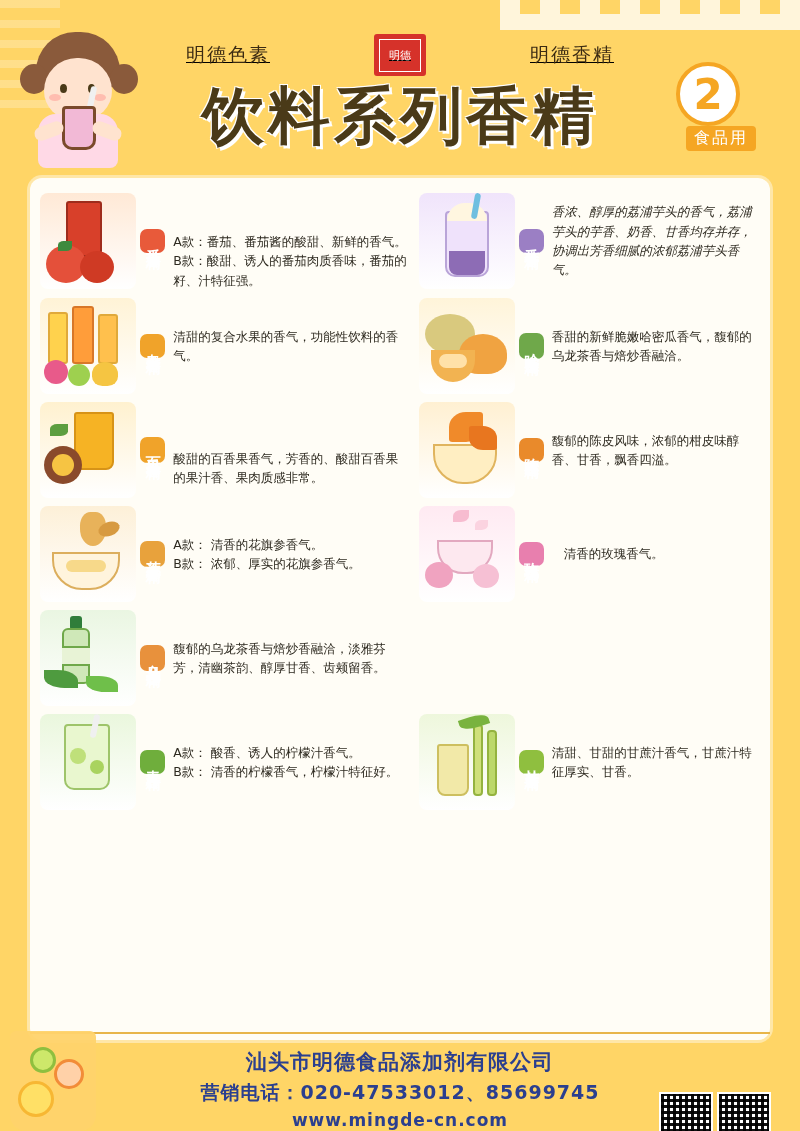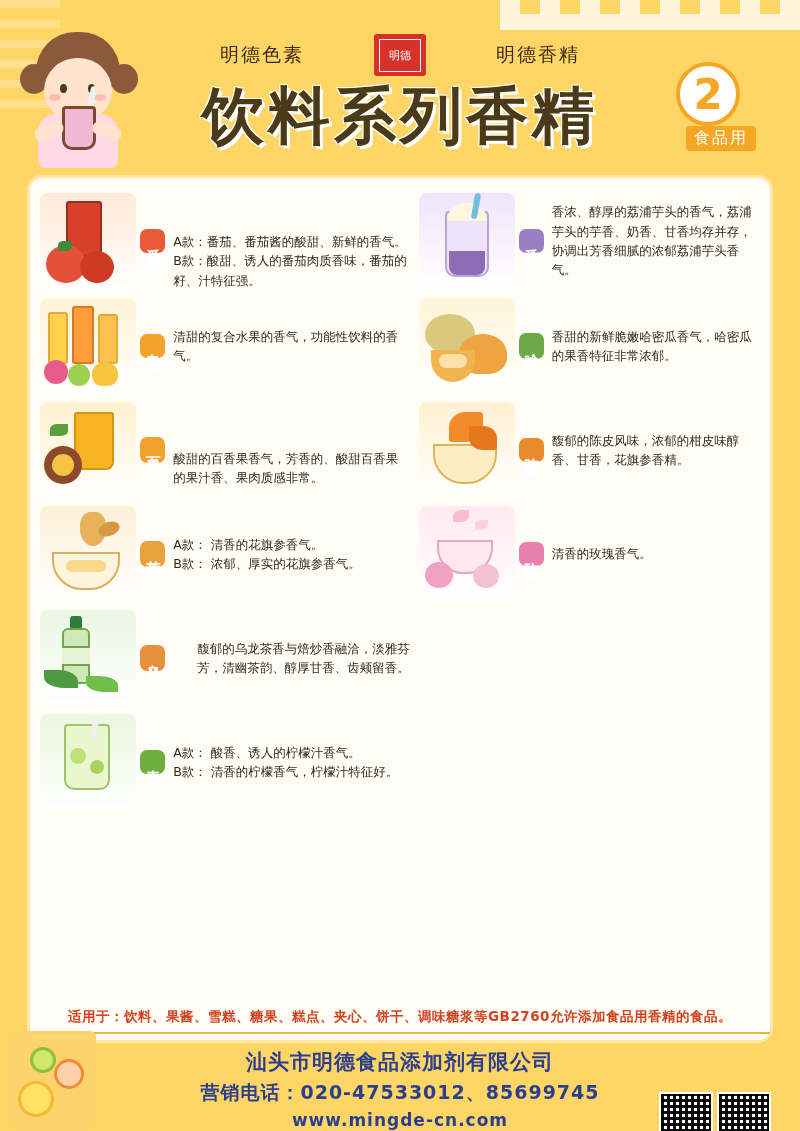--- a/index.html
+++ b/index.html
@@ -35,21 +35,21 @@
     background:
       repeating-linear-gradient(180deg, rgba(255,255,255,.6) 0 8px, rgba(255,255,255,0) 8px 20px);
     opacity:.4;
   }
   
   .header {
     position: relative; height: 170px;
   }
   .brand-row {
     position: absolute; top: 34px; left: 0; right: 0;
-    display: flex; justify-content: center; align-items: center; gap: 70px;
+    display: flex; justify-content: center; align-items: center; gap: 104px; text-decoration: underline;
   }
   .brand-txt {
     font-size: 19px; color: #3b2a12; letter-spacing: 2px;
     font-family: "DejaVu Sans", sans-serif;
   }
   .logo-box {
     width: 52px; height: 42px; background: #d6322a; border-radius: 3px;
     display:flex; align-items:center; justify-content:center;
     color:#fff; font-size: 11px; line-height: 11px; letter-spacing: 0px;
     text-align:center; font-family:"DejaVu Serif", serif;
@@ -261,21 +261,21 @@
           <div class="cell right">
             <div class="thumb" style="background:linear-gradient(180deg,#f0e4fb,#fff);">
               <div class="ill">
                 <div style="position:absolute;left:26px;top:18px;width:44px;height:66px;background:#efe2fb;border:2px solid #b9a4d8;border-radius:4px 4px 10px 10px;"></div>
                 <div style="position:absolute;left:30px;top:58px;width:36px;height:24px;background:#8d6cb5;border-radius:0 0 8px 8px;"></div>
                 <div style="position:absolute;left:28px;top:10px;width:40px;height:18px;background:#fff6e0;border-radius:20px 20px 0 0;"></div>
                 <div style="position:absolute;left:54px;top:0px;width:6px;height:26px;background:#6fbfe0;border-radius:3px;transform:rotate(10deg);"></div>
               </div>
             </div>
             <div class="vtag tag-taro">香芋香精</div>
-            <div class="desc" style="white-space: pre-line;">香浓、醇厚的荔浦芋头的香气，荔浦芋头的芋香、奶香、甘香均存并存，协调出芳香细腻的浓郁荔浦芋头香气。</div>
+            <div class="desc" style="white-space: pre-line; font-style: italic;">香浓、醇厚的荔浦芋头的香气，荔浦芋头的芋香、奶香、甘香均存并存，协调出芳香细腻的浓郁荔浦芋头香气。</div>
           </div>
         </div>
         <div class="row">
           <div class="cell left">
             <div class="thumb" style="background:linear-gradient(180deg,#fff3d6,#fff);">
               <div class="ill">
                 <div style="position:absolute;left:8px;top:14px;width:20px;height:52px;background:#ffd24d;border:2px solid #e0a93a;border-radius:3px;"></div>
                 <div style="position:absolute;left:32px;top:8px;width:22px;height:58px;background:#ff9d3a;border:2px solid #d87728;border-radius:3px;"></div>
                 <div style="position:absolute;left:58px;top:16px;width:20px;height:50px;background:#ffc04d;border:2px solid #e0a93a;border-radius:3px;"></div>
                 <div style="position:absolute;left:4px;top:62px;width:24px;height:24px;background:#e85a8a;border-radius:50%;"></div>
@@ -289,21 +289,21 @@
           <div class="cell right">
             <div class="thumb" style="background:linear-gradient(180deg,#fff4d9,#fff);">
               <div class="ill">
                 <div style="position:absolute;left:6px;top:16px;width:50px;height:40px;background:#d9c97e;border-radius:50%;"></div>
                 <div style="position:absolute;left:40px;top:36px;width:48px;height:40px;background:#f0a341;border-radius:50% 50% 40% 40%;"></div>
                 <div style="position:absolute;left:12px;top:52px;width:44px;height:32px;background:#f2b351;border-radius:0 0 24px 24px;"></div>
                 <div style="position:absolute;left:20px;top:56px;width:28px;height:14px;background:#ffe1a8;border-radius:8px;"></div>
               </div>
             </div>
             <div class="vtag tag-melon">哈密瓜香精</div>
-            <div class="desc" style="white-space: pre-line;">香甜的新鲜脆嫩哈密瓜香气，哈密瓜的果香特征非常浓郁。</div>
+            <div class="desc" style="white-space: pre-line;">香甜的新鲜脆嫩哈密瓜香气，馥郁的乌龙茶香与焙炒香融洽。</div>
           </div>
         </div>
         <div class="row">
           <div class="cell left">
             <div class="thumb" style="background:linear-gradient(180deg,#fff1cf,#fff);">
               <div class="ill">
                 <div style="position:absolute;left:34px;top:10px;width:40px;height:58px;background:#f6b324;border:2px solid #d79317;border-radius:3px 3px 8px 8px;"></div>
                 <div style="position:absolute;left:4px;top:44px;width:38px;height:38px;background:#8a4a2b;border-radius:50%;"></div>
                 <div style="position:absolute;left:12px;top:52px;width:22px;height:22px;background:#f6c443;border-radius:50%;"></div>
                 <div style="position:absolute;left:10px;top:22px;width:18px;height:12px;background:#5d9e3f;border-radius:40% 0 40% 0;"></div>
@@ -314,21 +314,21 @@
           </div>
           <div class="cell right">
             <div class="thumb" style="background:linear-gradient(180deg,#fff0d2,#fff);">
               <div class="ill">
                 <div style="position:absolute;left:14px;top:42px;width:64px;height:40px;background:#ffeec2;border:2px solid #e0b45e;border-radius:0 0 30px 30px;"></div>
                 <div style="position:absolute;left:30px;top:10px;width:34px;height:30px;background:#f08a2a;border-radius:50% 10% 50% 10%;"></div>
                 <div style="position:absolute;left:50px;top:24px;width:28px;height:24px;background:#e8761f;border-radius:10% 50% 10% 50%;"></div>
               </div>
             </div>
             <div class="vtag tag-peel">陈皮香精</div>
-            <div class="desc" style="white-space: pre-line;">馥郁的陈皮风味，浓郁的柑皮味醇香、甘香，花旗参香精。</div>
+            <div class="desc" style="white-space: pre-line;">馥郁的陈皮风味，浓郁的柑皮味醇香、甘香，飘香四溢。</div>
           </div>
         </div>
         <div class="row">
           <div class="cell left">
             <div class="thumb" style="background:linear-gradient(180deg,#fdf0d8,#fff);">
               <div class="ill">
                 <div style="position:absolute;left:12px;top:46px;width:68px;height:38px;background:#fff4dd;border:2px solid #dcae5d;border-radius:0 0 30px 30px;"></div>
                 <div style="position:absolute;left:40px;top:6px;width:26px;height:34px;background:#e8b25a;border-radius:40% 40% 50% 50%;"></div>
                 <div style="position:absolute;left:58px;top:16px;width:22px;height:14px;background:#d79a41;border-radius:50%;transform:rotate(-20deg);"></div>
                 <div style="position:absolute;left:26px;top:54px;width:40px;height:12px;background:#f7d98a;border-radius:8px;"></div>
@@ -342,57 +342,68 @@
             <div class="thumb" style="background:linear-gradient(180deg,#ffeaf2,#fff);">
               <div class="ill">
                 <div style="position:absolute;left:18px;top:34px;width:56px;height:34px;background:#fde8ef;border:2px solid #e2a8bf;border-radius:0 0 26px 26px;"></div>
                 <div style="position:absolute;left:6px;top:56px;width:28px;height:26px;background:#f0a3c0;border-radius:50%;"></div>
                 <div style="position:absolute;left:54px;top:58px;width:26px;height:24px;background:#f6c0d4;border-radius:50%;"></div>
                 <div style="position:absolute;left:34px;top:4px;width:16px;height:12px;background:#f7bcd0;border-radius:50% 0 50% 0;"></div>
                 <div style="position:absolute;left:56px;top:14px;width:13px;height:10px;background:#fbd3e0;border-radius:50% 0 50% 0;"></div>
               </div>
             </div>
             <div class="vtag tag-rose">玫瑰香精</div>
-            <div class="desc" style="white-space: pre-line;">清香的玫瑰香气。</div>
+            <div class="desc" style="white-space: pre-line; margin-left: 12px;">清香的玫瑰香气。</div>
           </div>
         </div>
         <div class="row">
           <div class="cell left">
             <div class="thumb" style="background:linear-gradient(180deg,#eaf6e2,#fff);">
               <div class="ill">
                 <div style="position:absolute;left:30px;top:6px;width:12px;height:14px;background:#2f7d3a;border-radius:3px;"></div>
                 <div style="position:absolute;left:22px;top:18px;width:28px;height:56px;background:#cfe8b8;border:2px solid #6fa84a;border-radius:6px;"></div>
                 <div style="position:absolute;left:22px;top:36px;width:28px;height:20px;background:#e8f3d6;border-top:2px solid #6fa84a;border-bottom:2px solid #6fa84a;"></div>
                 <div style="position:absolute;left:4px;top:60px;width:34px;height:18px;background:#4e9b3f;border-radius:0 60% 0 60%;"></div>
                 <div style="position:absolute;left:46px;top:66px;width:32px;height:16px;background:#6fbf4a;border-radius:0 60% 0 60%;"></div>
               </div>
             </div>
             <div class="vtag tag-oolong">乌龙茶香精</div>
-            <div class="desc" style="white-space: pre-line; margin-left: 24px;">馥郁的乌龙茶香与焙炒香融洽，淡雅芬芳，清幽茶韵、醇厚甘香、齿颊留香。</div>
+            <div class="desc" style="white-space: pre-line;">馥郁的乌龙茶香与焙炒香融洽，淡雅芬芳，清幽茶韵、醇厚甘香、齿颊留香。</div>
           </div>
         </div>
         <div class="row">
           <div class="cell left">
             <div class="thumb" style="background:linear-gradient(180deg,#eaf7dd,#fff);">
               <div class="ill">
                 <div style="position:absolute;left:24px;top:10px;width:46px;height:66px;background:#e9f7cf;border:2px solid #9ec46a;border-radius:4px 4px 10px 10px;"></div>
                 <div style="position:absolute;left:30px;top:34px;width:16px;height:16px;background:#bfe07a;border-radius:50%;"></div>
                 <div style="position:absolute;left:50px;top:46px;width:14px;height:14px;background:#a9d35f;border-radius:50%;"></div>
                 <div style="position:absolute;left:52px;top:0px;width:6px;height:24px;background:#f0f0f0;border-radius:3px;transform:rotate(12deg);"></div>
               </div>
             </div>
             <div class="vtag tag-lemon">青柠香精</div>
             <div class="desc" style="white-space: pre-line;">A款： 酸香、诱人的柠檬汁香气。
 B款： 清香的柠檬香气，柠檬汁特征好。</div>
           </div>
+          <div class="cell right">
+            <div class="thumb" style="background:linear-gradient(180deg,#eef7dc,#fff);">
+              <div class="ill">
+                <div style="position:absolute;left:18px;top:30px;width:32px;height:52px;background:#f2e9a8;border:2px solid #cdbf5f;border-radius:3px 3px 8px 8px;"></div>
+                <div style="position:absolute;left:54px;top:10px;width:10px;height:72px;background:#cfe07a;border:2px solid #94b33f;border-radius:4px;"></div>
+                <div style="position:absolute;left:68px;top:16px;width:10px;height:66px;background:#bcd86a;border:2px solid #94b33f;border-radius:4px;"></div>
+                <div style="position:absolute;left:40px;top:2px;width:30px;height:12px;background:#79b33f;border-radius:0 60% 0 60%;transform:rotate(-18deg);"></div>
+              </div>
+            </div>
+            <div class="vtag tag-cane">甘蔗香精</div>
+            <div class="desc" style="white-space: pre-line;">清甜、甘甜的甘蔗汁香气，甘蔗汁特征厚实、甘香。</div>
+          </div>
         </div>
       </div>
   </div>
 
-  <div class="notice">适用于：饮料、果酱、雪糕、糖果、糕点、夹心、饼干、调味糖浆等GB2760允许添加食品用香精的食品。</div>
   <div class="divider"></div>
 
   <div class="footer">
     <div class="f1">汕头市明德食品添加剂有限公司</div>
     <div class="f2">营销电话：020-47533012、85699745</div>
     <div class="f3">www.mingde-cn.com</div>
     <div class="qr-wrap">
       <div class="qr-label">扫码了解</div>
       <div class="qr"></div>
       <div class="qr green"></div>

